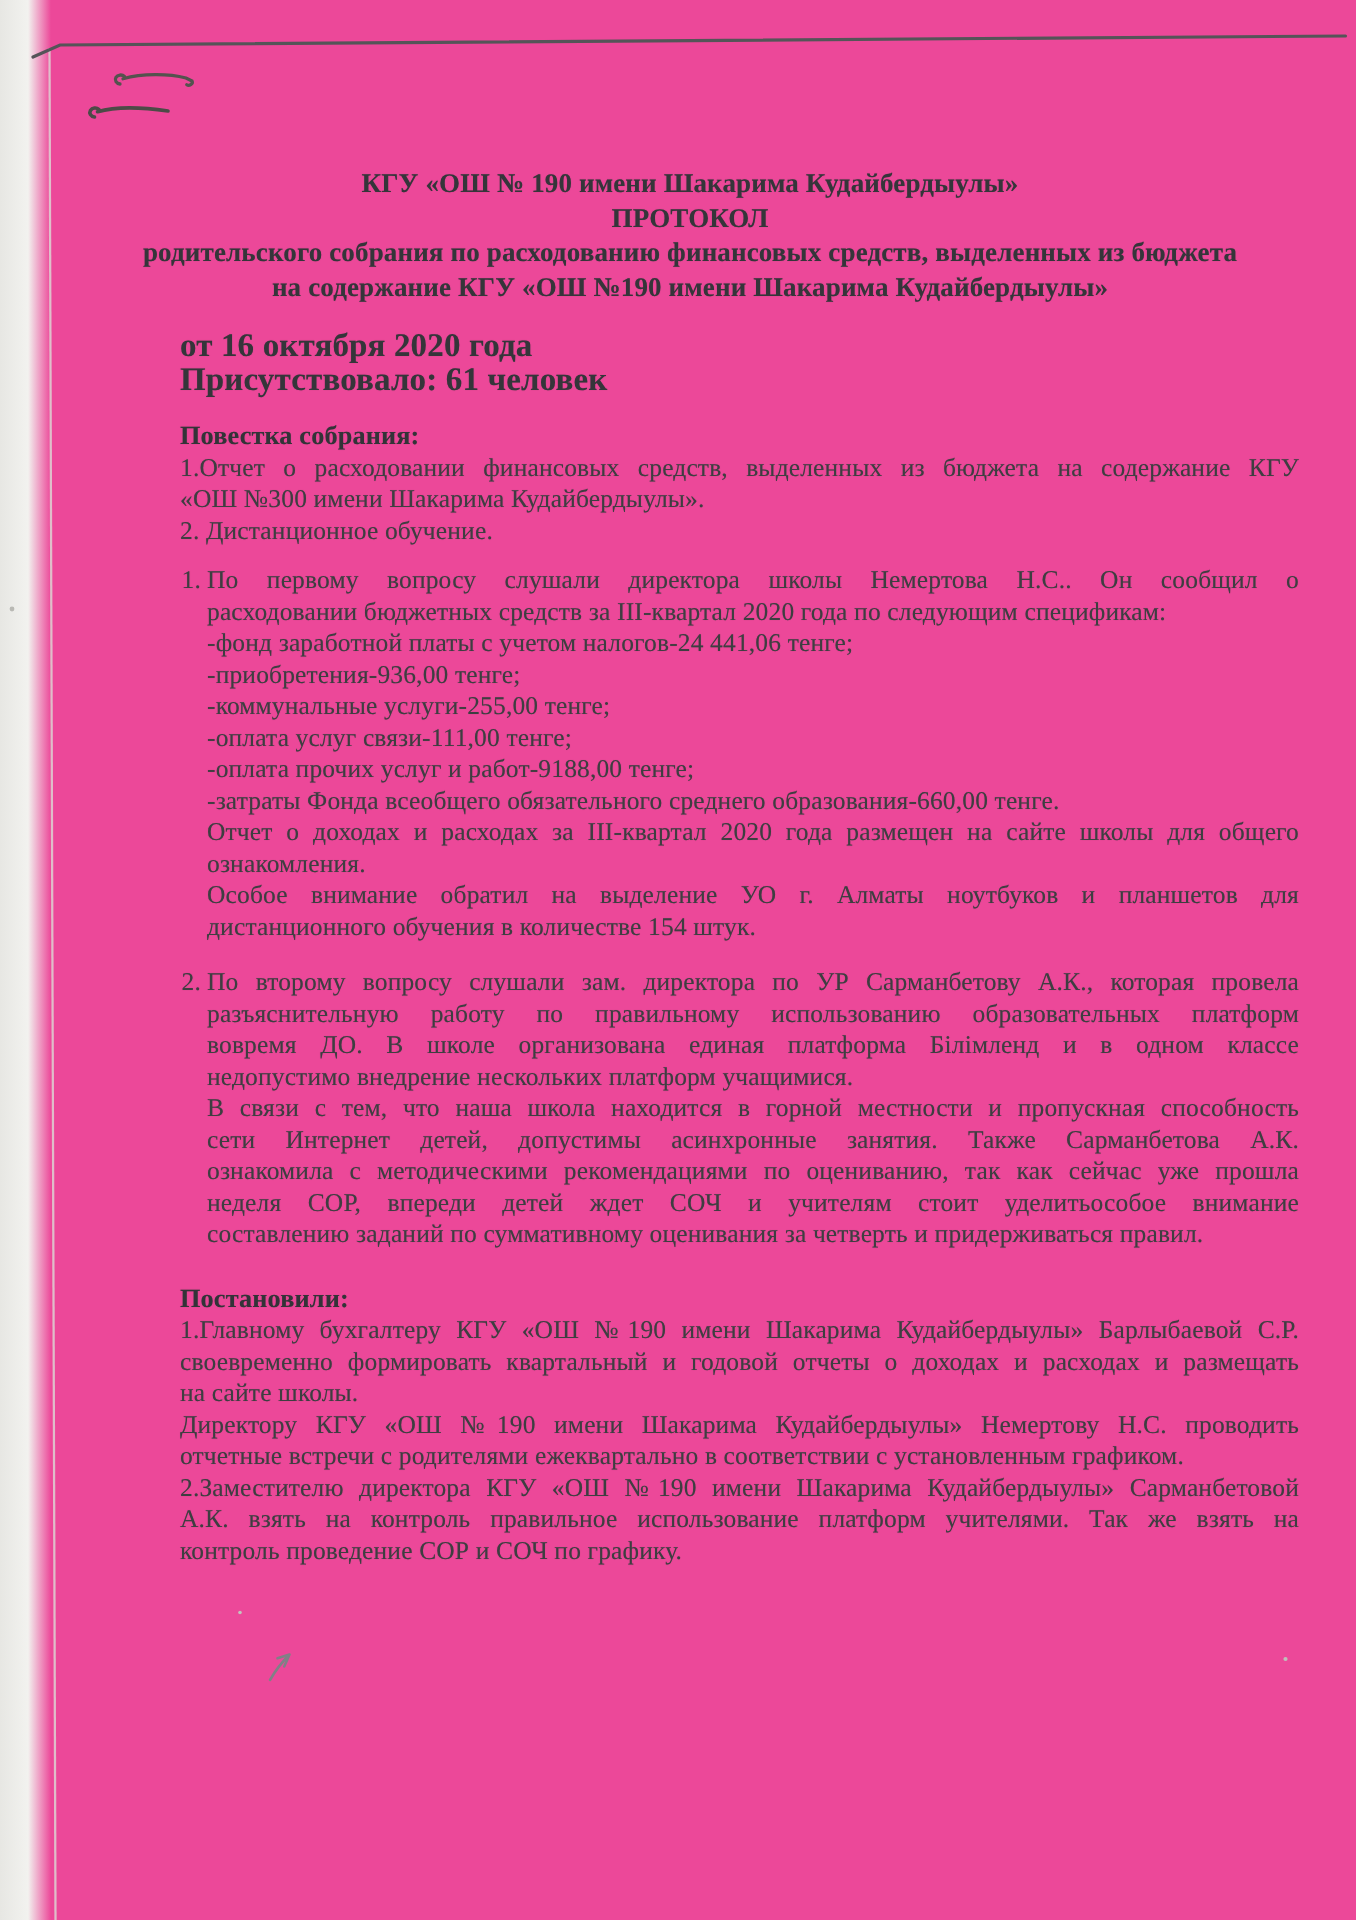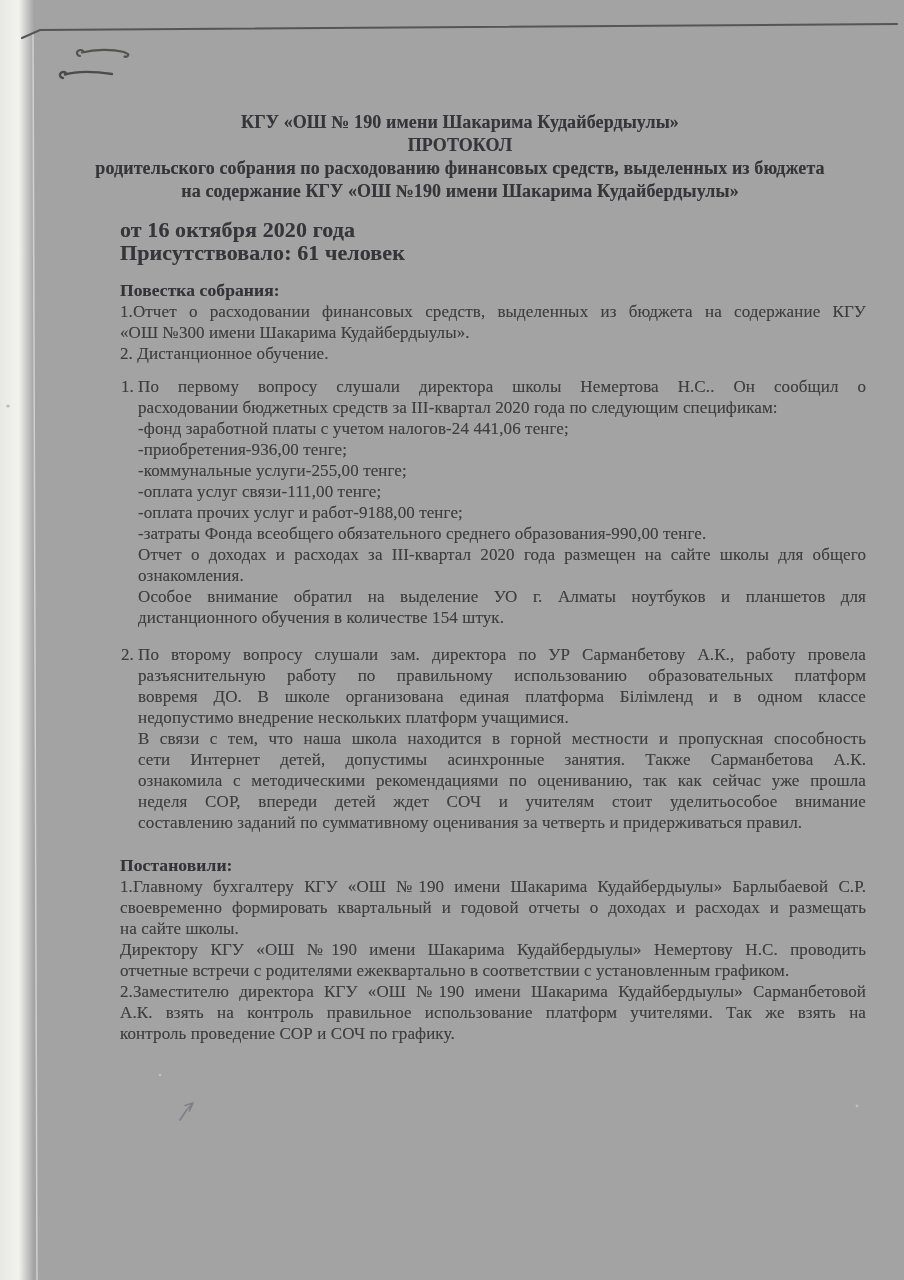--- a/index.html
+++ b/index.html
@@ -1,18 +1,18 @@
 <!DOCTYPE html>
 <html><head>
 <meta charset="utf-8">
 <style>
   html,body { margin:0; padding:0; background:#ffffff; }
   .scan {
     position:relative; width:904px; height:1280px; overflow:hidden;
-    background:#a3a3a3;
+    background:#ec4899;
     font-family:"Liberation Serif","DejaVu Serif",serif;
     color:#3e3e41;
   }
   .edge-shade {
     position:absolute; left:0; top:0; bottom:0; width:34px;
     background:linear-gradient(90deg,#e7e7e3 0%,#f2f2ef 55%,rgba(250,250,248,0) 100%);
   }
   .marks { position:absolute; left:0; top:0; width:904px; height:1280px; pointer-events:none; }
   .content {
     position:absolute; left:120px; top:0; width:746px;
@@ -81,36 +81,36 @@
       <div class="para">
           <div class="tline">По первому вопросу слушали директора школы Немертова Н.С.. Он сообщил о</div>
           <div class="tline last">расходовании бюджетных средств за III-квартал 2020 года по следующим спецификам:</div>
         </div>
       <div class="para plain">
           <div class="tline">-фонд заработной платы с учетом налогов-24 441,06 тенге;</div>
           <div class="tline">-приобретения-936,00 тенге;</div>
           <div class="tline">-коммунальные услуги-255,00 тенге;</div>
           <div class="tline">-оплата услуг связи-111,00 тенге;</div>
           <div class="tline">-оплата прочих услуг и работ-9188,00 тенге;</div>
-          <div class="tline last">-затраты Фонда всеобщего обязательного среднего образования-990,00 тенге.</div>
+          <div class="tline last">-затраты Фонда всеобщего обязательного среднего образования-660,00 тенге.</div>
         </div>
       <div class="para">
           <div class="tline">Отчет о доходах и расходах за III-квартал 2020 года размещен на сайте школы для общего</div>
           <div class="tline last">ознакомления.</div>
         </div>
       <div class="para">
           <div class="tline">Особое внимание обратил на выделение УО г. Алматы  ноутбуков и планшетов для</div>
           <div class="tline last">дистанционного обучения в количестве 154 штук.</div>
         </div>
     </div>
 
     <div class="hitem mt16">
       <span class="num">2.</span>
       <div class="para">
-          <div class="tline">По второму вопросу слушали зам. директора по УР Сарманбетову А.К., работу провела</div>
+          <div class="tline">По второму вопросу слушали зам. директора по УР Сарманбетову А.К., которая провела</div>
           <div class="tline">разъяснительную работу по правильному использованию образовательных платформ</div>
           <div class="tline">вовремя ДО. В школе организована единая платформа Білімленд и  в одном классе</div>
           <div class="tline last">недопустимо внедрение нескольких платформ учащимися.</div>
         </div>
       <div class="para">
           <div class="tline">В связи с тем, что наша школа находится в горной местности и пропускная способность</div>
           <div class="tline">сети Интернет детей, допустимы асинхронные занятия.  Также Сарманбетова А.К.</div>
           <div class="tline">ознакомила с методическими рекомендациями по оцениванию, так как сейчас уже прошла</div>
           <div class="tline">неделя СОР, впереди детей ждет СОЧ и учителям стоит уделитьособое внимание</div>
           <div class="tline last">составлению заданий по суммативному оценивания за четверть и придерживаться правил.</div>

